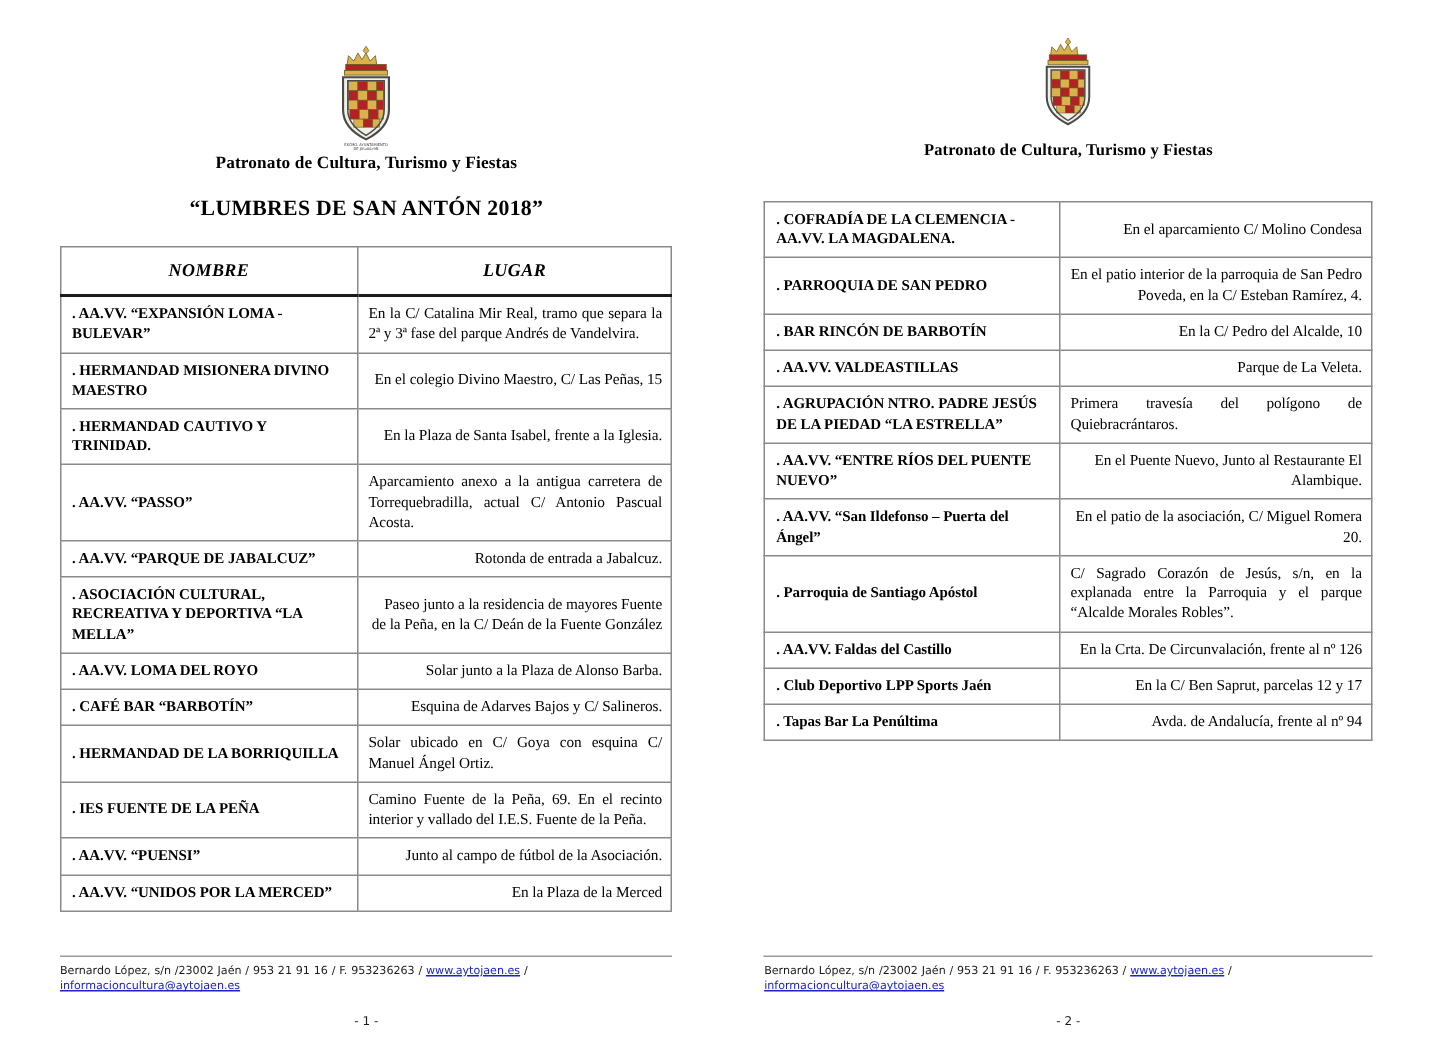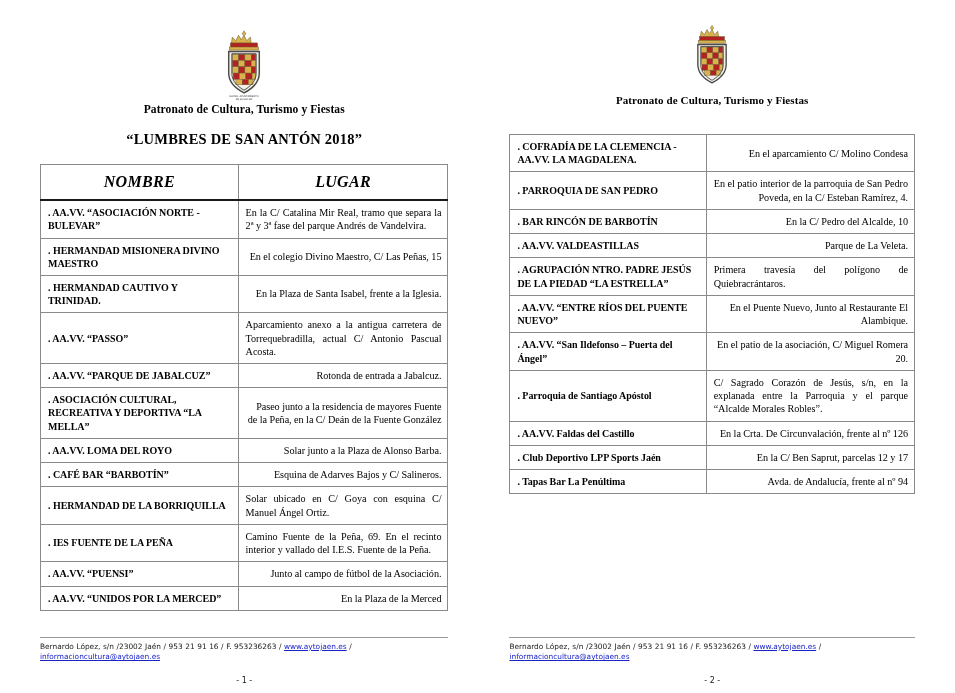--- a/index.html
+++ b/index.html
@@ -80,21 +80,21 @@
     border: 0.8px solid #8a8a8a;
     vertical-align: middle;
     padding: 5px 6px 5px 7px;
   }
   table.lumbres thead th {
     border-bottom: 2.2px solid #1a1a1a;
     text-align: center;
     font-family: "Liberation Serif", serif;
     font-style: italic;
     font-weight: bold;
-    font-size: 16px;
+    font-size: 12px;
     letter-spacing: .3px;
     padding: 8px 4px 8px 4px;
   }
   td.nombre {
     font-weight: bold;
     font-size: 10px;
     line-height: 1.32;
     letter-spacing: -0.05px;
   }
   td.lugar {
@@ -203,21 +203,21 @@
           <col class="c-lugar">
         </colgroup>
       <thead>
         <tr>
           <th>NOMBRE</th>
           <th>LUGAR</th>
         </tr>
       </thead>
       <tbody>
         <tr>
-            <td class="nombre">. AA.VV. “ASOCIACIÓN NORTE - BULEVAR”</td>
+            <td class="nombre">. AA.VV. “EXPANSIÓN LOMA - BULEVAR”</td>
             <td class="lugar">En la C/ Catalina Mir Real, tramo que separa la 2ª y 3ª fase del parque Andrés de Vandelvira.</td>
           </tr>
         <tr>
             <td class="nombre">. HERMANDAD MISIONERA DIVINO MAESTRO</td>
             <td class="lugar nojust">En el colegio Divino Maestro, C/ Las Peñas, 15</td>
           </tr>
         <tr>
             <td class="nombre">. HERMANDAD CAUTIVO Y TRINIDAD.</td>
             <td class="lugar nojust">En la Plaza de Santa Isabel, frente a la Iglesia.</td>
           </tr>

